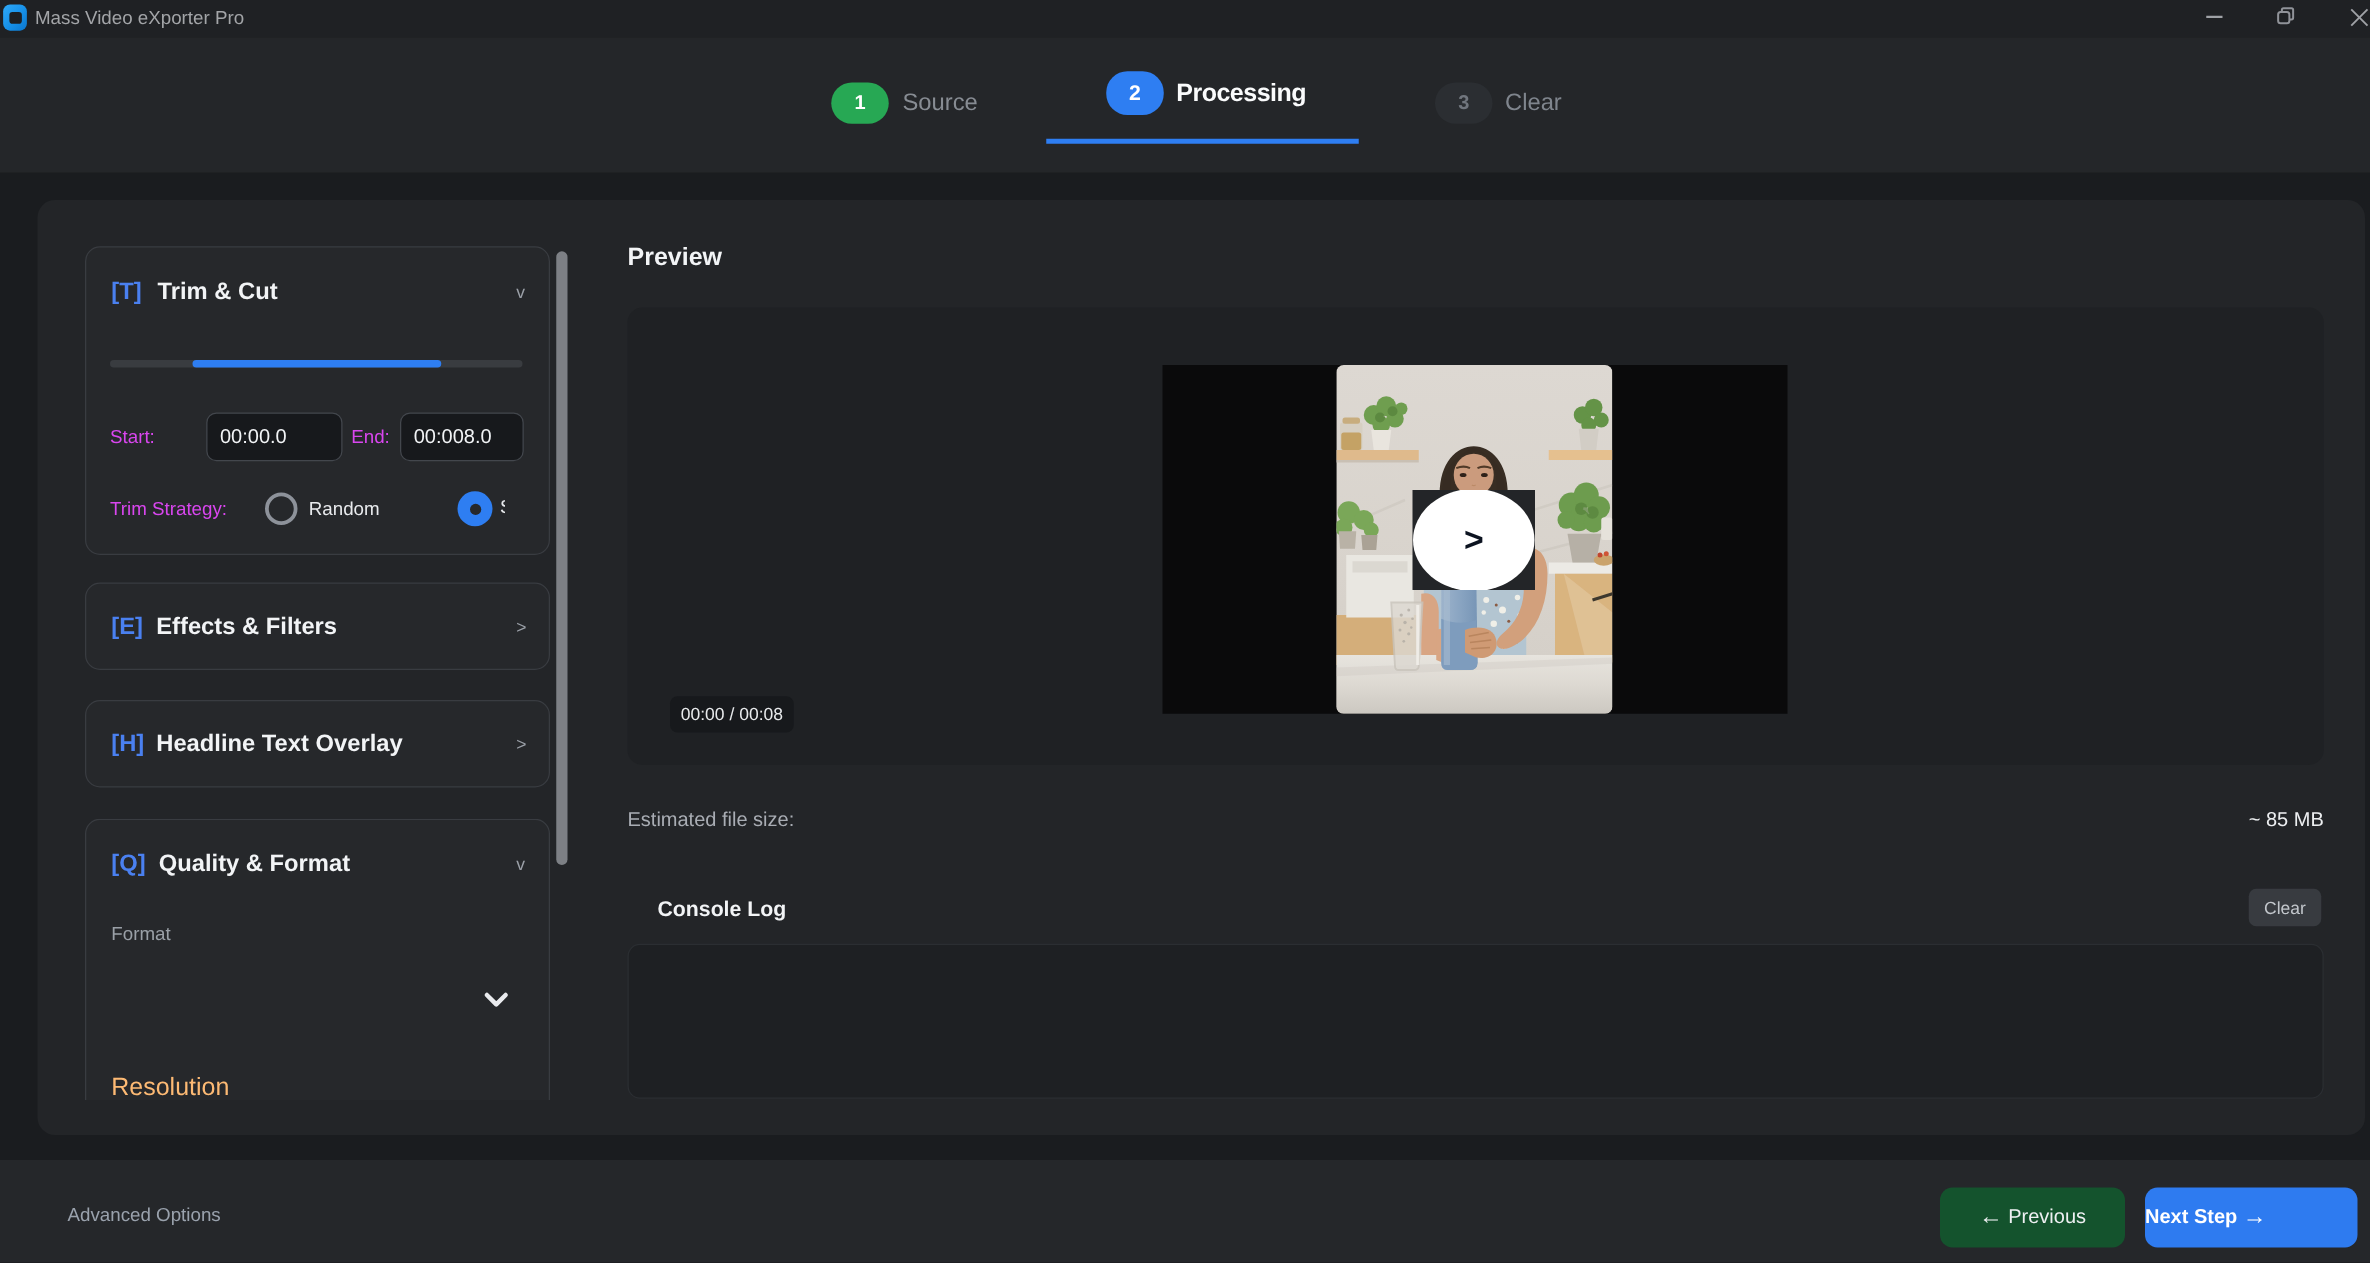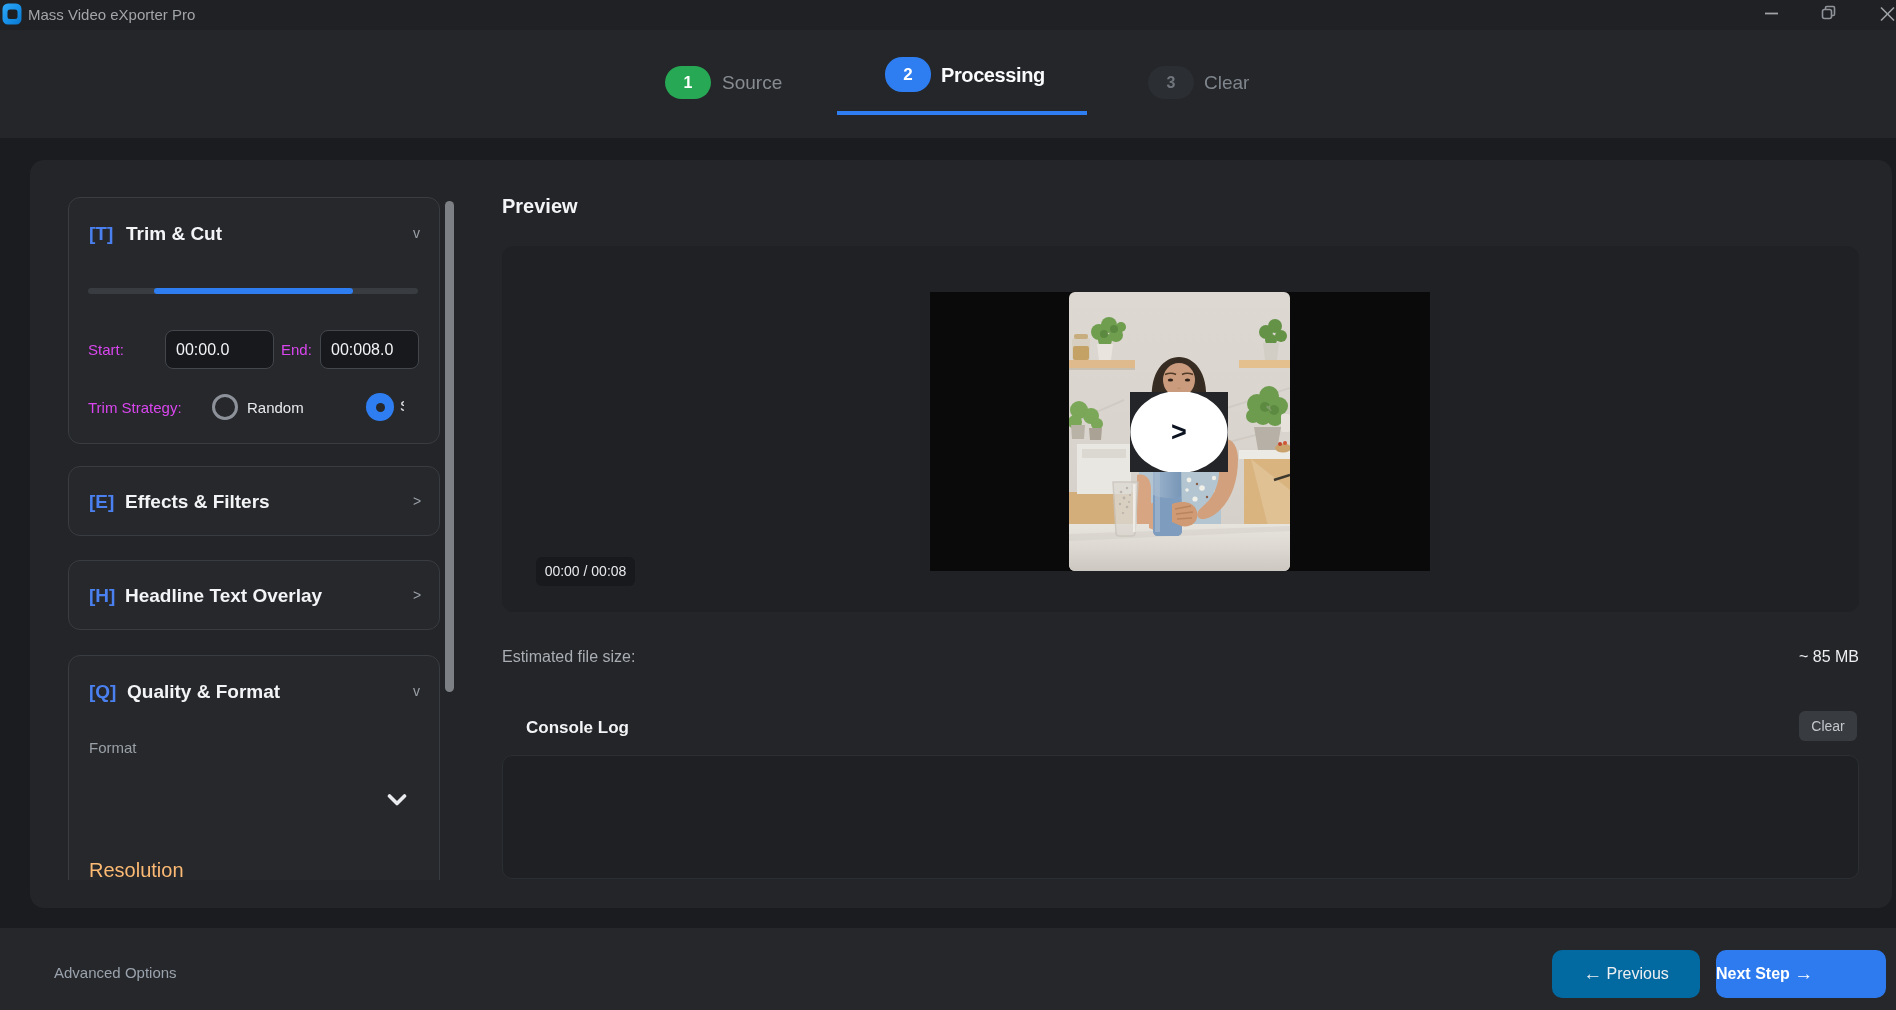--- a/index.html
+++ b/index.html
@@ -51,21 +51,21 @@
               color:#e8eaec; font-size:14px; text-align:center; line-height:29px; }
   #estlabel { left:502px; top:648px; font-size:16px; color:#a9adb4; }
   #estval { left:1700px; top:648px; width:159px; text-align:right; font-size:16px; color:#eceef0; }
   #consoletitle { left:502px; top:718px; font-size:17px; font-weight:bold; color:#f2f4f6;margin-left:24px; }
   #clearbtn { left:1799px; top:711px; width:58px; height:30px; background:#383b40; border-radius:6px;
               color:#c3c7cc; font-size:14px; text-align:center; line-height:30px; }
   #logbox { left:502px; top:755px; width:1357px; height:124px; background:#1e2023; border:1px solid #2b2e32; border-radius:10px; }
   
   #footer { left:0; top:928px; width:1896px; height:82px; background:#25272a; }
   #advopts { left:54px; top:964px; font-size:15px; color:#9aa2ad; }
-  #prevbtn { left:1552px; top:950px; width:148px; height:48px; background:#0369a1; border-radius:10px;
+  #prevbtn { left:1552px; top:950px; width:148px; height:48px; background:#14532d; border-radius:10px;
              color:#eef0f2; font-size:16px; text-align:center; line-height:48px; }
   #nextbtn { left:1716px; top:950px; width:170px; height:48px; background:#2e7bf0; border-radius:10px;
              color:#fff; font-size:16px; font-weight:bold; text-align:left; line-height:48px; }
 </style>
 </head>
 <body>
 <div id="stage">
   <div class="abs" id="titlebar"></div>
   <svg class="abs" style="left:2px;top:3px;" width="20" height="22" viewBox="0 0 20 22">
     <defs>

